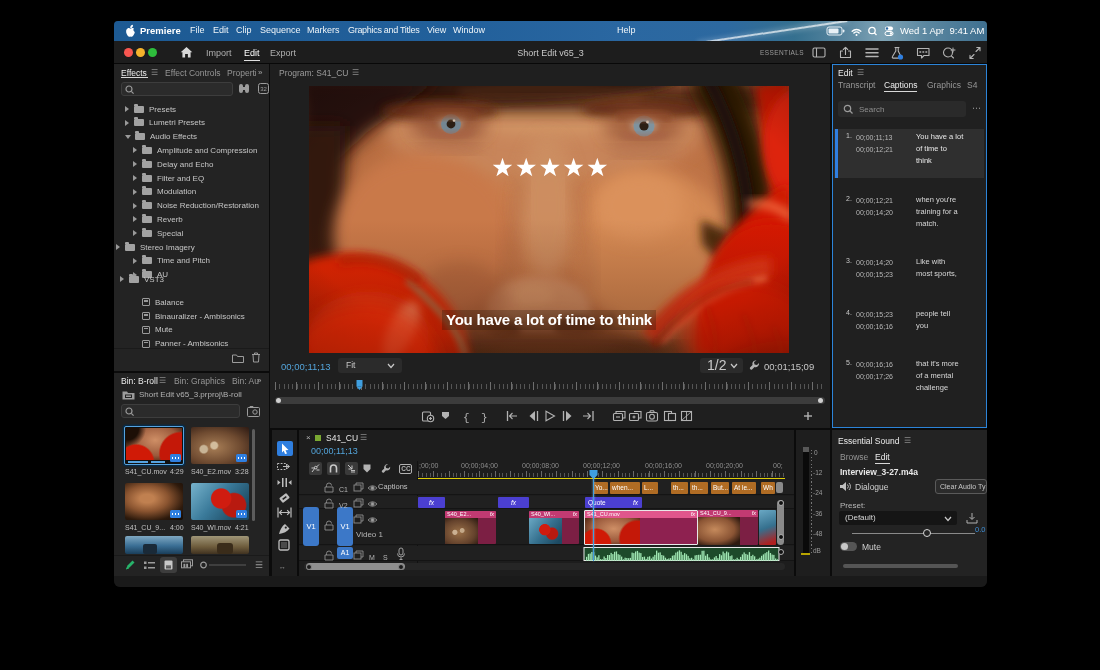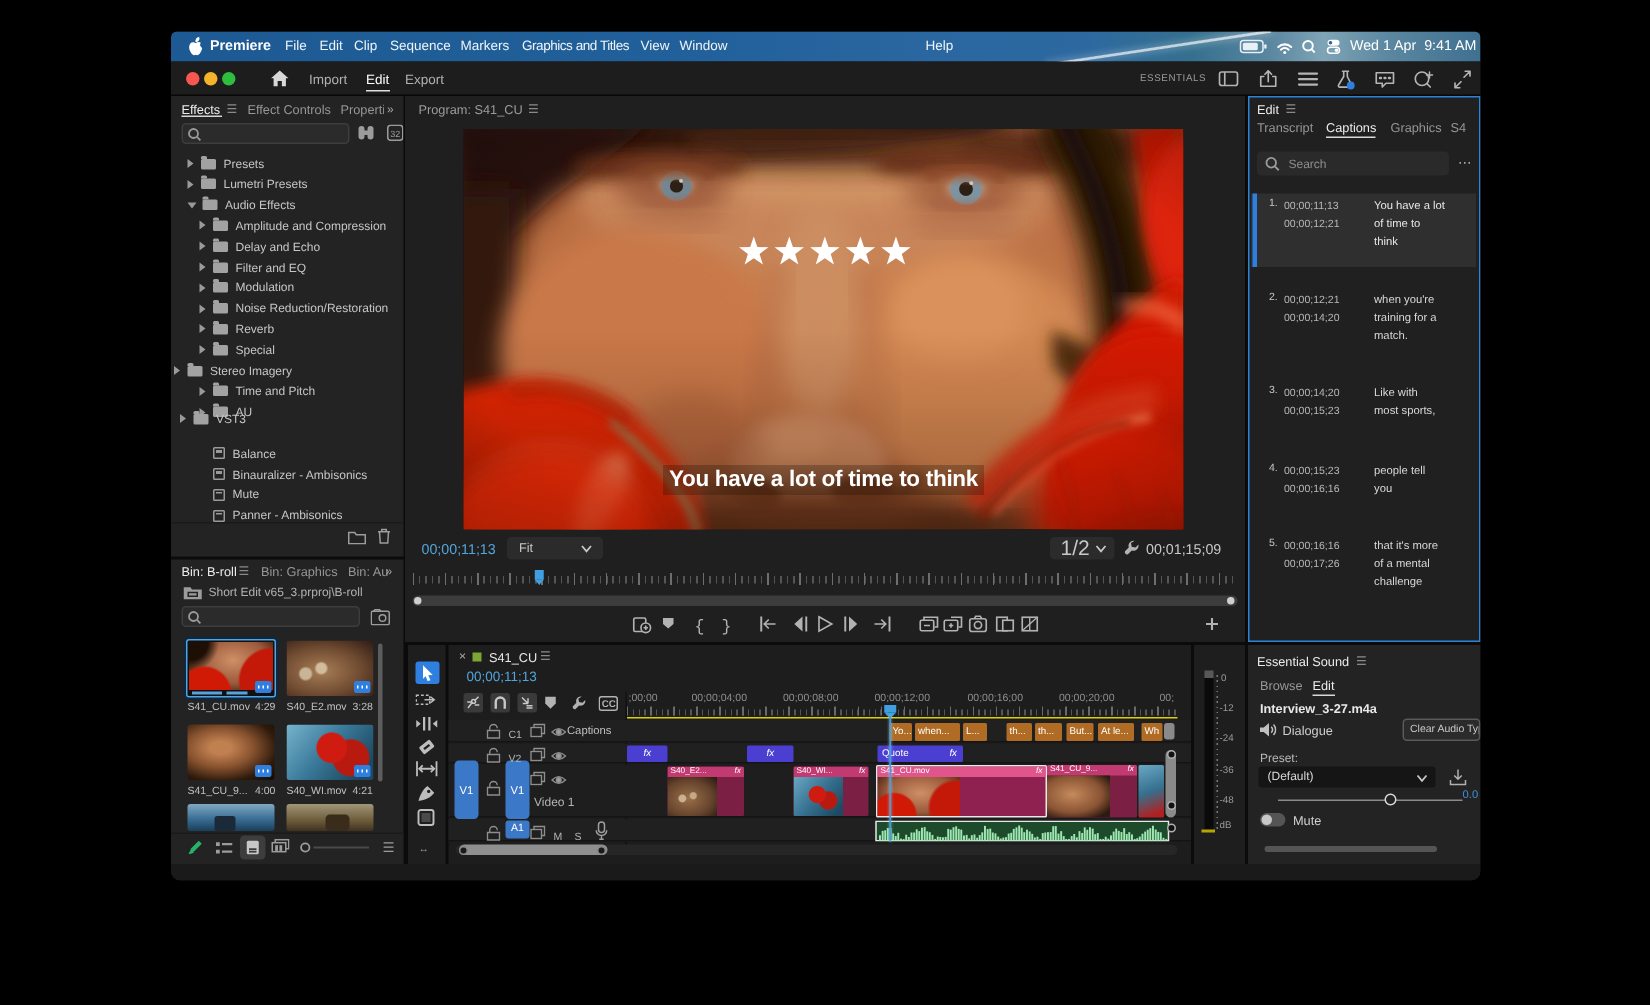--- a/index.html
+++ b/index.html
@@ -56,20 +56,21 @@
 <div class="ab" id="titlebar" style="left:0;top:20px;width:873px;height:23px;background:#1d1d1d;border-bottom:1px solid #080808">
  <div class="ab" style="left:10px;top:7px;width:9px;height:9px;border-radius:50%;background:#f85650"></div>
  <div class="ab" style="left:22px;top:7px;width:9px;height:9px;border-radius:50%;background:#f5b32c"></div>
  <div class="ab" style="left:34px;top:7px;width:9px;height:9px;border-radius:50%;background:#2ebd3c"></div>
  <svg class="ab" style="left:66px;top:5px" width="13" height="13" viewBox="0 0 13 13">
         <path d="M6.5 1 L12.3 6.2 H10.6 V11.5 H7.9 V8 H5.1 V11.5 H2.4 V6.2 H0.7 Z" fill="#d8d8d8"></path>
       </svg>
  <div class="ab" style="left:92px;top:7px;font-size:9px;color:#b0b0b0">Import</div>
  <div class="ab" style="left:130px;top:7px;font-size:9px;color:#fff;border-bottom:1px solid #e0e0e0;padding-bottom:1.5px">Edit</div>
  <div class="ab" style="left:156px;top:7px;font-size:9px;color:#b0b0b0">Export</div>
+ <div class="ab" style="left:0;top:7px;width:873px;text-align:center;font-size:9px;color:#c8c8c8">Short Edit v65_3</div>
  <div class="ab" style="left:646px;top:8px;font-size:6.5px;color:#9a9a9a;letter-spacing:.4px">ESSENTIALS</div>
  <svg class="ab" style="left:698px;top:5px" width="180" height="14" viewBox="0 0 180 14">
   <g class="ico">
    <rect x="1" y="2" width="12" height="9" rx="1.5"></rect>
           <line x1="4.5" y1="2.5" x2="4.5" y2="10.5"></line>
    <g transform="translate(27,0)">
             <path d="M3.5 5 H1.5 V11.5 H11.5 V5 H9.5"></path>
             <line x1="6.5" y1="8.5" x2="6.5" y2="1.5"></line>
             <path d="M4.3 3.5 L6.5 1.3 L8.7 3.5"></path>
           </g>

